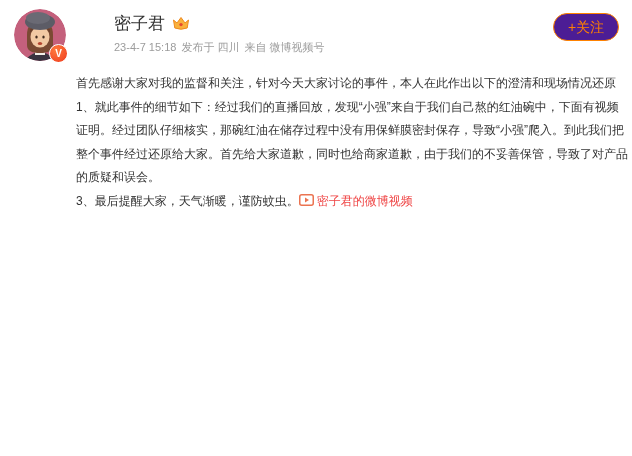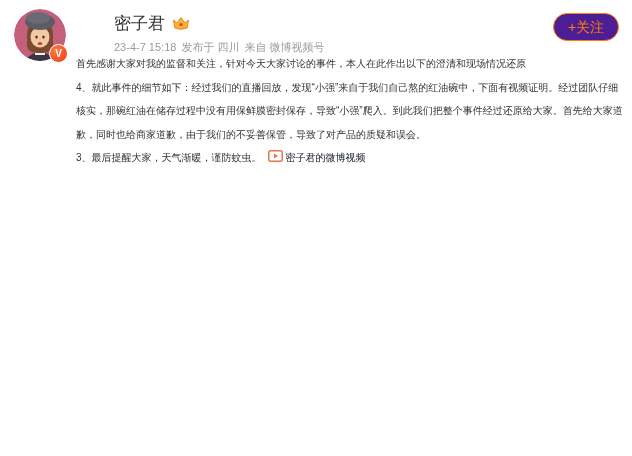--- a/index.html
+++ b/index.html
@@ -31,27 +31,27 @@
   .meta span{margin-right:5px;}
   .follow{
     position:absolute;right:13px;top:13px;height:28px;min-width:66px;padding:0 13px;
     background:#4c1d95;border:1px solid #ff8200;border-radius:15px;
     color:#ff8200;font-size:14px;line-height:26px;cursor:pointer;
     font-family:inherit;
   }
 
   
   .content{
-    position:absolute;left:76px;top:52px;width:552px;
-    font-size:10px;line-height:23.5px;color:#333333;
+    position:absolute;left:76px;top:72px;width:552px;
+    font-size:12px;line-height:23.5px;color:#333333;
   }
   .content p{margin:0;padding:0;word-break:break-all;}
   .video-link{
-    color:#0f172a;text-decoration:none;cursor:pointer;white-space:nowrap;
-    display:inline-flex;align-items:center;margin-left:6px;
+    color:#ef4444;text-decoration:none;cursor:pointer;white-space:nowrap;
+    display:inline-flex;align-items:center;
   }
   .video-link .vicon{display:inline-block;margin-right:3px;position:relative;top:1px;}
 </style>
 </head>
 <body>
 
 <div class="post">
 
   <div class="header">
 
@@ -92,21 +92,21 @@
       <div class="meta">
         <span>23-4-7 15:18</span><span>发布于 四川</span><span>来自 微博视频号</span>
       </div>
     </div>
 
     <button class="follow">+关注</button>
   </div>
 
   <div class="content">
     <p>首先感谢大家对我的监督和关注，针对今天大家讨论的事件，本人在此作出以下的澄清和现场情况还原</p>
-    <p>4、就此事件的细节如下：经过我们的直播回放，发现“小强”来自于我们自己熬的红油碗中，下面有视频证明。经过团队仔细核实，那碗红油在储存过程中没有用保鲜膜密封保存，导致“小强”爬入。到此我们把整个事件经过还原给大家。首先给大家道歉，同时也给商家道歉，由于我们的不妥善保管，导致了对产品的质疑和误会。</p>
+    <p>1、就此事件的细节如下：经过我们的直播回放，发现“小强”来自于我们自己熬的红油碗中，下面有视频证明。经过团队仔细核实，那碗红油在储存过程中没有用保鲜膜密封保存，导致“小强”爬入。到此我们把整个事件经过还原给大家。首先给大家道歉，同时也给商家道歉，由于我们的不妥善保管，导致了对产品的质疑和误会。</p>
     <p><span>3、最后提醒大家，天气渐暖，谨防蚊虫。</span><a class="video-link">
           <span class="vicon"><svg width="15" height="12" viewBox="0 0 15 12">
               <rect x="0.75" y="0.75" width="13.5" height="10.5" rx="2" fill="none" stroke="#eb7350" stroke-width="1.5"></rect>
               <path d="M6 3.6 L10 6 L6 8.4 Z" fill="#eb7350"></path>
             </svg></span>
           <span>密子君的微博视频</span>
         </a></p>
   </div>
 
 </div>

